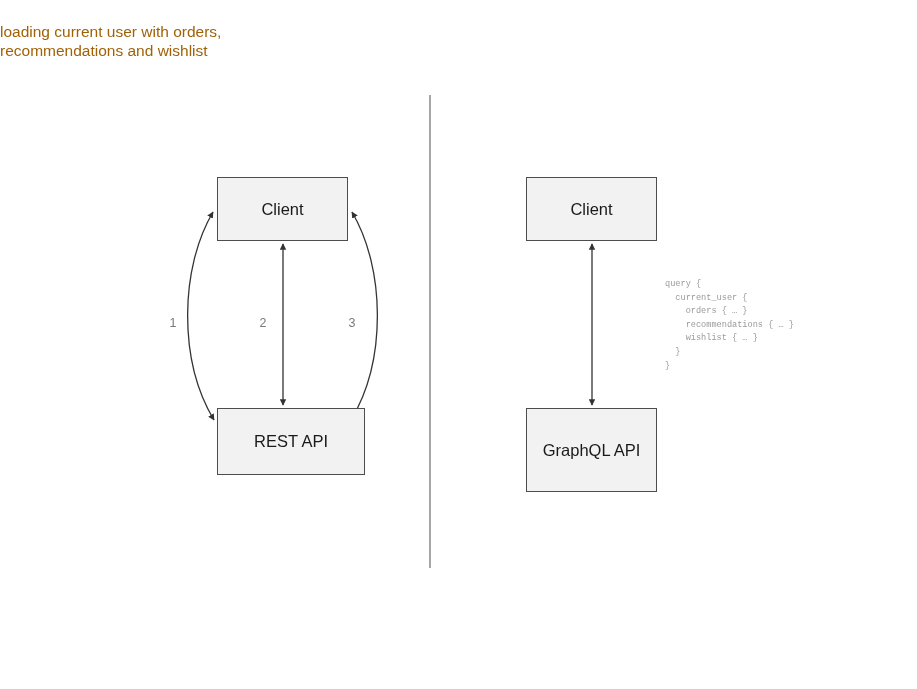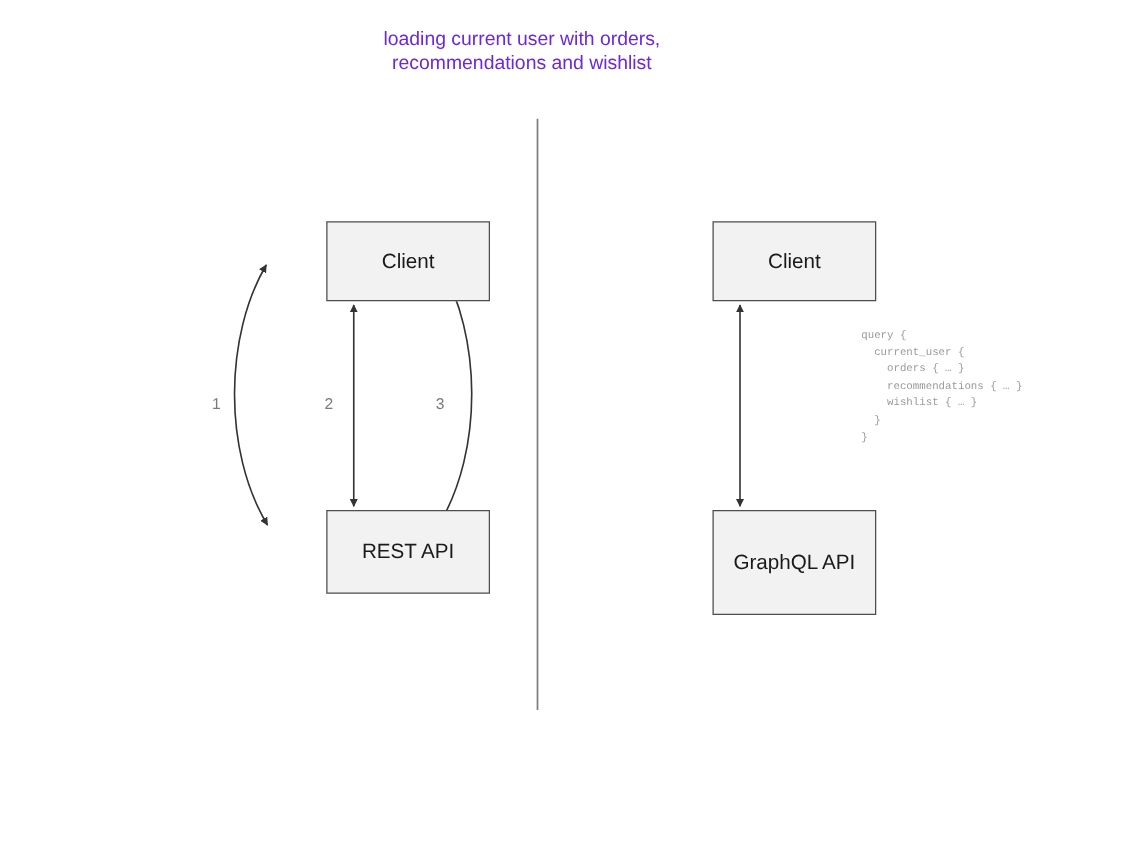--- a/index.html
+++ b/index.html
@@ -19,53 +19,52 @@
     left: 0;
     top: 0;
     width: 917px;
     height: 689px;
   }
   .title {
     position: absolute;
     left: 0;
     top: 22px;
     width: 835px;
-    text-align: center;
+    text-align: left;
     font-size: 15.5px;
     line-height: 19px;
-    color: #6d28d9;
+    color: #a16207;
     white-space: pre-line;
   }
   .node {
     position: absolute;
     box-sizing: border-box;
     background: #f2f2f2;
     border: 1.4px solid #4d4d4d;
     display: flex;
     align-items: center;
     justify-content: center;
     font-size: 16.5px;
     color: #1a1a1a;
-    margin-left: 44px;
   }
   #client-left  { left: 217px; top: 177px; width: 131px; height: 64px; }
-  #rest-api     { left: 217px; top: 408px; width: 131px; height: 67px; }
+  #rest-api     { left: 217px; top: 408px; width: 148px; height: 67px; }
   #client-right { left: 526px; top: 177px; width: 131px; height: 64px; }
   #graphql-api  { left: 526px; top: 408px; width: 131px; height: 84px; }
 
   .code {
     position: absolute;
     font-family: "Liberation Mono", "DejaVu Sans Mono", monospace;
     font-size: 8.6px;
     line-height: 13.6px;
     color: #9a9a9a;
     white-space: pre;
   }
   #rest-endpoints { left: 8px;   top: 178px; }
-  #graphql-query  { left: 665px; top: 262px; margin-left: 24px; }
+  #graphql-query  { left: 665px; top: 278px; }
 
   .edge-label {
     position: absolute;
     font-size: 12.5px;
     color: #7a7a7a;
     text-align: center;
     width: 20px;
   }
   #label-1 { left: 163px; top: 316px; }
   #label-2 { left: 253px; top: 316px; }

